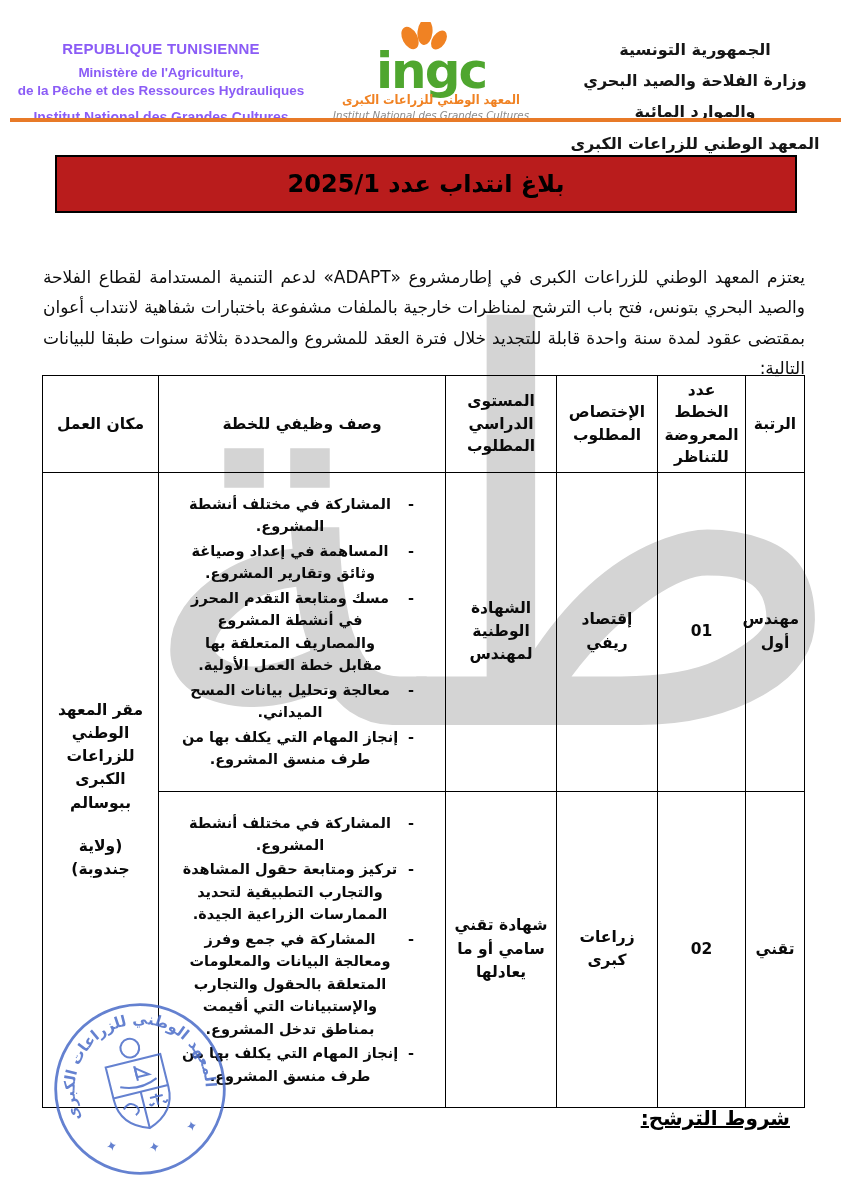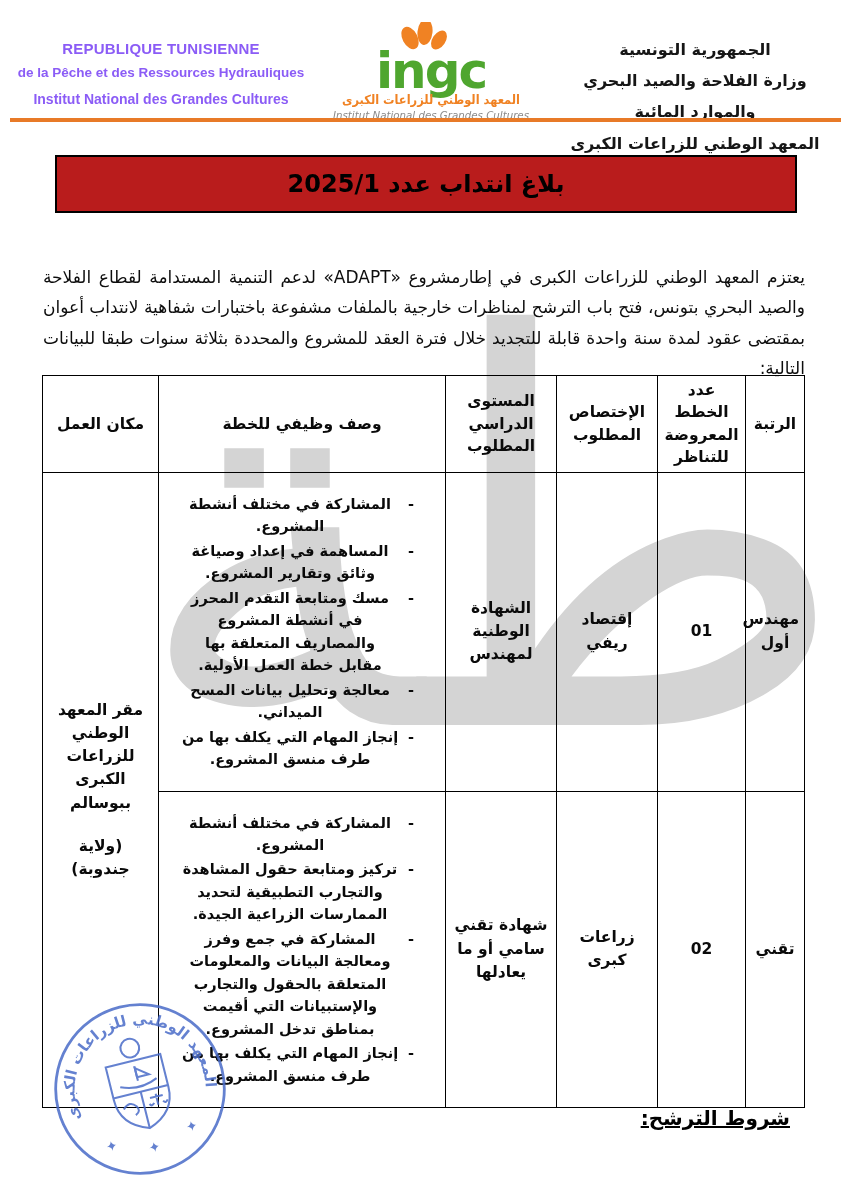--- a/index.html
+++ b/index.html
@@ -74,20 +74,21 @@
 </head>
 <body>
 
 <div class="page">
 
   <div class="watermark">طة</div>
 
   <div class="header layer">
     <div class="hdr-left">
       <div class="l1">REPUBLIQUE TUNISIENNE</div>
+      <div class="l2">Ministère de l'Agriculture,</div>
       <div class="l3">de la Pêche et des Ressources Hydrauliques</div>
       <div class="l4">Institut National des Grandes Cultures</div>
     </div>
 
     <div class="hdr-logo">
       <svg width="218" height="102" viewBox="0 0 218 102">
         <g fill="#F08223">
           <ellipse cx="88" cy="16" rx="7.5" ry="12" transform="rotate(-28 88 16)"></ellipse>
           <ellipse cx="103" cy="10" rx="7.5" ry="13" transform="rotate(6 103 10)"></ellipse>
           <ellipse cx="117" cy="18" rx="6.5" ry="10.5" transform="rotate(34 117 18)"></ellipse>

